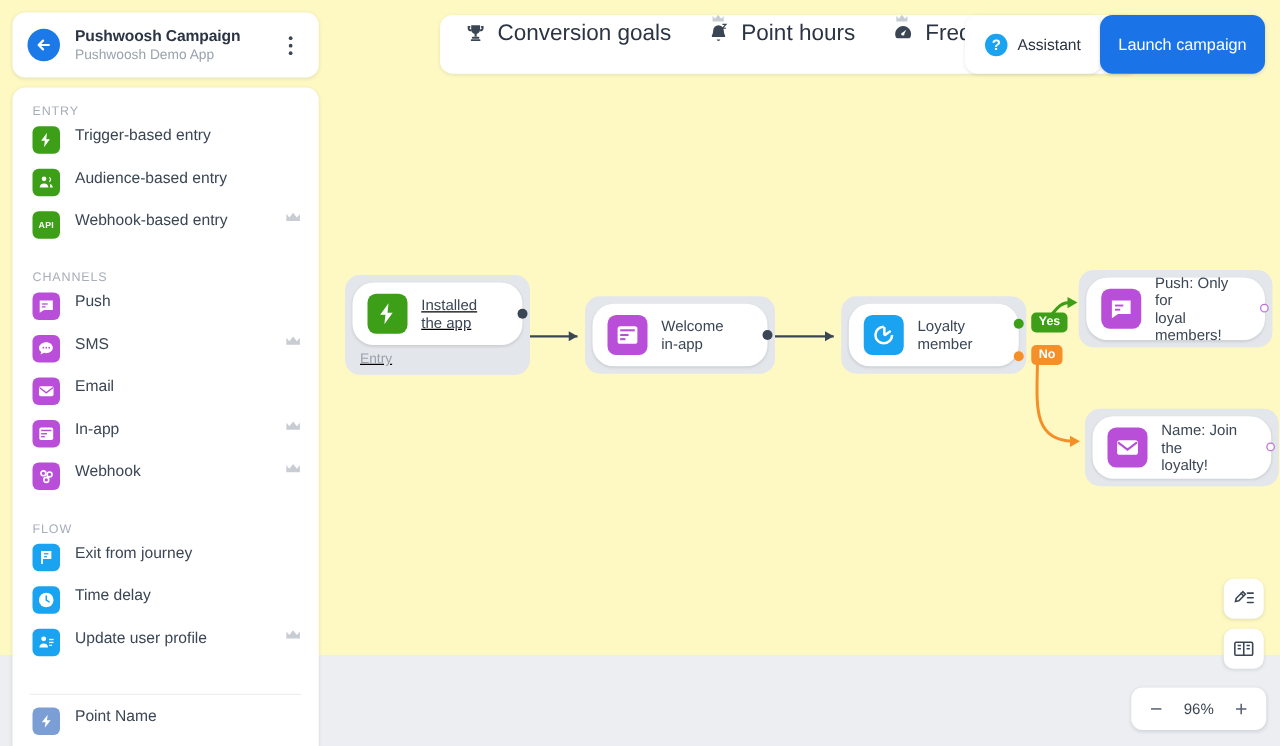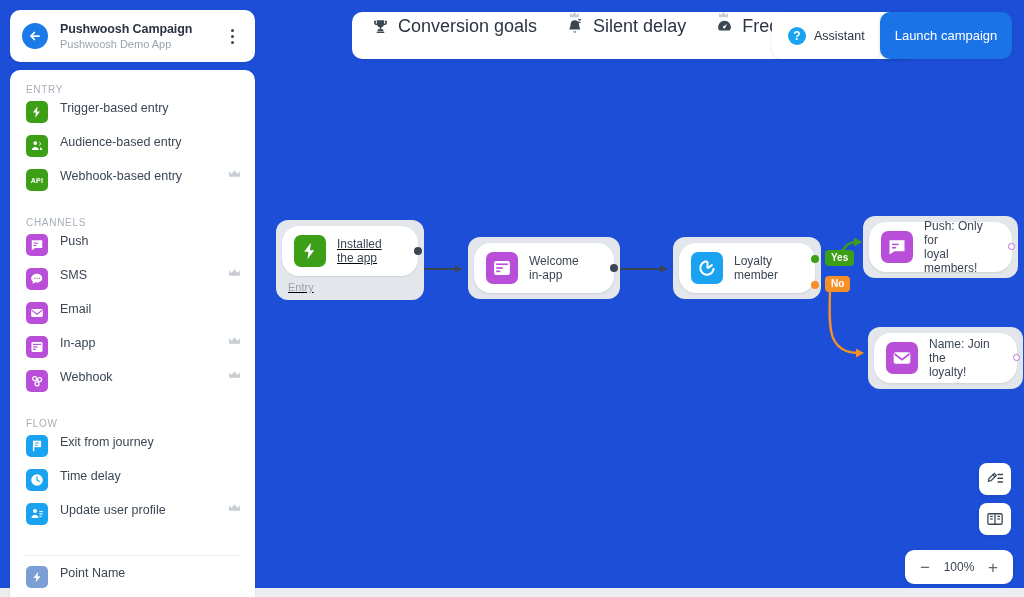--- a/index.html
+++ b/index.html
@@ -2,21 +2,21 @@
 <html><head>
 <meta charset="utf-8">
 <style>
   * { box-sizing: border-box; margin: 0; padding: 0; }
   html, body {
     width: 1024px; height: 597px;
     font-family: "Liberation Sans", sans-serif;
     background: #eceef1;
     overflow: hidden;
   }
-  .app { position: relative; width: 1024px; height: 588px; background: #1d4ed8; }
+  .app { position: relative; width: 1024px; height: 524px; background: #fef9c3; }
 
   
   .sidebar { position: absolute; left: 10px; top: 10px; width: 245px; }
 
   .campaign-header {
     background: #fff; border-radius: 10px; height: 52px;
     display: flex; align-items: center; padding: 0 12px;
     box-shadow: 0 1px 3px rgba(20,30,50,.10);
   }
   .back-btn {
@@ -373,21 +373,21 @@
           <svg viewBox="0 0 24 18" fill="currentColor">
               <path d="M2 4l4.5 5L12 2l5.5 7L22 4v10H2z"></path>
             </svg>
         </span>
         <svg viewBox="0 0 24 24" fill="#3b4654">
             <path d="M11 20.8a2 2 0 002-1.6h-4a2 2 0 002 1.6z"></path>
             <path d="M11 3a6 6 0 00-6 6c0 4-1.6 5.2-1.6 6.4 0 .6.5 1 1.1 1h13c.6 0 1.1-.4 1.1-1 0-1.2-1.6-2.4-1.6-6.4a6 6 0 00-6-6z"></path>
             <path d="M15.5 2.2h4l-4 4.3h4" stroke="#3b4654" stroke-width="1.3" fill="none"></path>
           </svg>
       </span>
-      <span>Silent delay</span>
+      <span>Point hours</span>
     </div>
 
     <div class="tool-btn">
       <span class="tool-ico">
         <span class="tool-crown">
           <svg viewBox="0 0 24 18" fill="currentColor">
               <path d="M2 4l4.5 5L12 2l5.5 7L22 4v10H2z"></path>
             </svg>
         </span>
         <svg viewBox="0 0 24 24" fill="#3b4654">
@@ -527,17 +527,17 @@
       <path d="M12 5v14"></path>
         <path d="M5.5 8.5h3.5"></path>
         <path d="M5.5 12h3.5"></path>
         <path d="M15 8.5h3.5"></path>
         <path d="M15 12h3.5"></path>
     </svg>
   </div>
 
   <div class="zoom-bar">
     <span class="zoom-btn">−</span>
-    <span class="zoom-val">100%</span>
+    <span class="zoom-val">96%</span>
     <span class="zoom-btn">+</span>
   </div>
 
 </div>
 
 </body></html>

